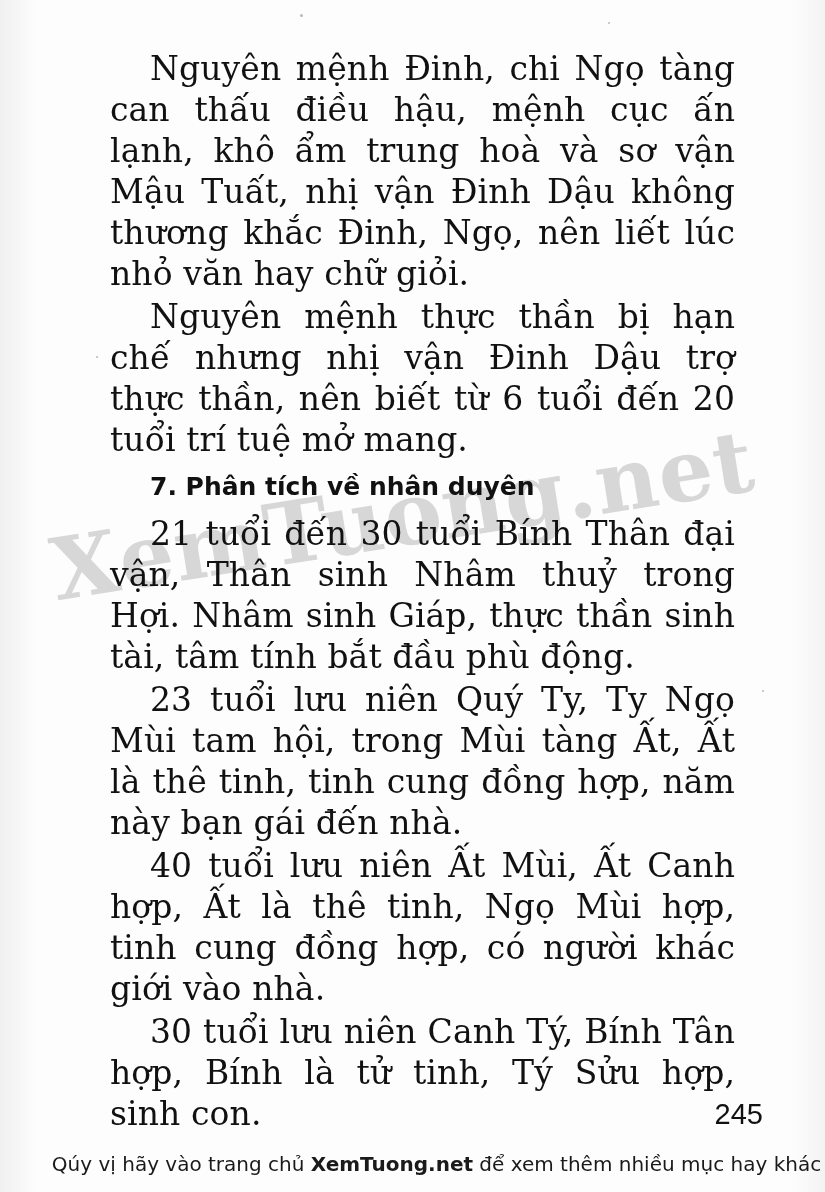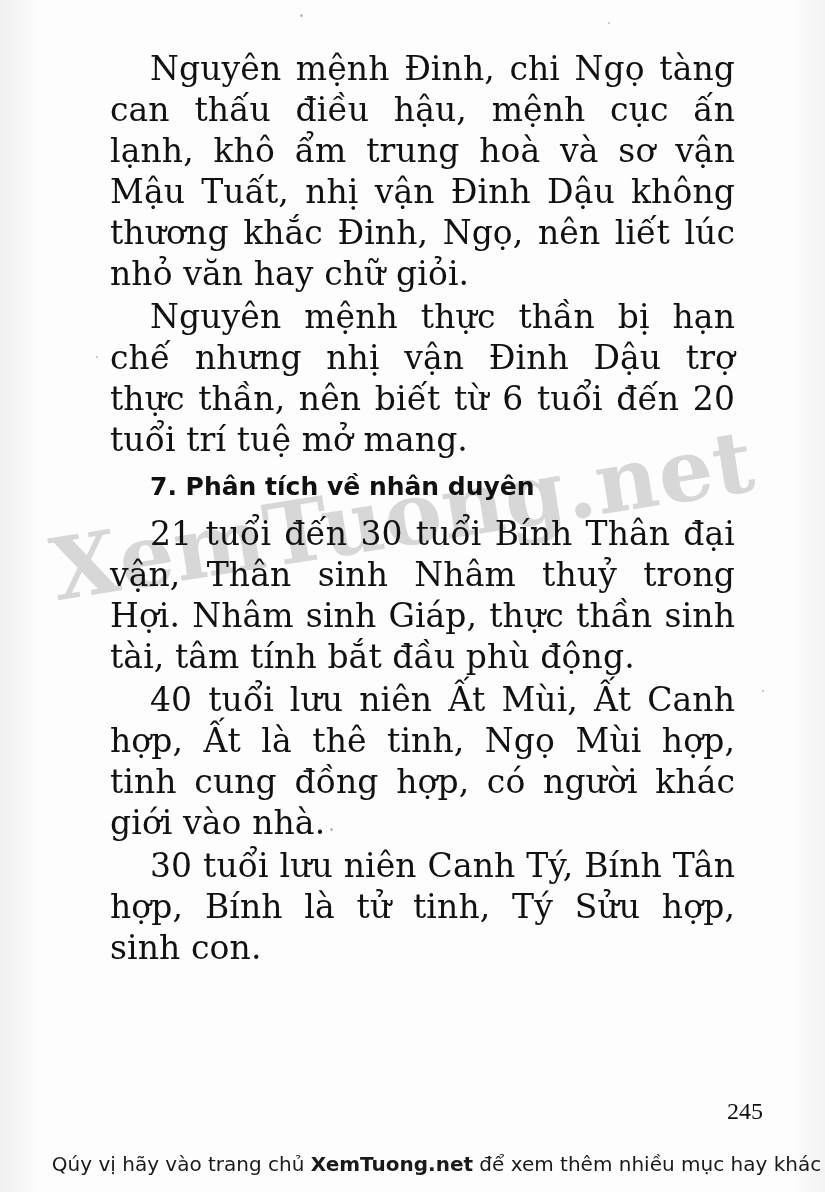--- a/index.html
+++ b/index.html
@@ -52,22 +52,22 @@
     text-indent: 40px;
     font-size: 25px;
     line-height: 41px;
     font-weight: bold;
     font-family: "DejaVu Sans", "Liberation Sans", sans-serif;
   }
   .page-number {
     position: absolute;
     right: 62px;
     top: 1098px;
-    font-size: 24px;
-    font-family: Liberation Serif, serif;
+    font-size: 29px;
+    font-family: Liberation Sans, sans-serif;
     font-weight: normal;
   }
   .footer-note {
     position: absolute;
     left: 0;
     right: 0;
     top: 1152px;
     text-align: center;
     font-size: 20px;
     font-family: "DejaVu Sans", "Liberation Sans", sans-serif;
@@ -118,20 +118,21 @@
   <div class="watermark">XemTuong.net</div>
 
   <div class="content">
 
     <p class="para">Nguyên mệnh Đinh, chi Ngọ tàng can thấu điều hậu, mệnh cục ấn lạnh, khô ẩm trung hoà và sơ vận Mậu Tuất, nhị vận Đinh Dậu không thương khắc Đinh, Ngọ, nên liết lúc nhỏ văn hay chữ giỏi.</p>
     <p class="para">Nguyên mệnh thực thần bị hạn chế nhưng nhị vận Đinh Dậu trợ thực thần, nên biết từ 6 tuổi đến 20 tuổi trí tuệ mở mang.</p>
 
     <h3 class="heading">7. Phân tích về nhân duyên</h3>
 
     <p class="para">21 tuổi đến 30 tuổi Bính Thân đại vận, Thân sinh Nhâm thuỷ trong Hợi. Nhâm sinh Giáp, thực thần sinh tài, tâm tính bắt đầu phù động.</p>
+    <p class="para">23 tuổi lưu niên Quý Ty, Ty Ngọ Mùi tam hội, trong Mùi tàng Ất, Ất là thê tinh, tinh cung đồng hợp, năm này bạn gái đến nhà.</p>
     <p class="para">40 tuổi lưu niên Ất Mùi, Ất Canh hợp, Ất là thê tinh, Ngọ Mùi hợp, tinh cung đồng hợp, có người khác giới vào nhà.</p>
     <p class="para">30 tuổi lưu niên Canh Tý, Bính Tân hợp, Bính là tử tinh, Tý Sửu hợp, sinh con.</p>
 
   </div>
 
   <div class="page-number">245</div>
 
   <div class="footer-note"><span>Qúy vị hãy vào trang chủ </span><span class="brand">XemTuong.net</span><span> để xem thêm nhiều mục hay khác</span></div>
 
 </div>

